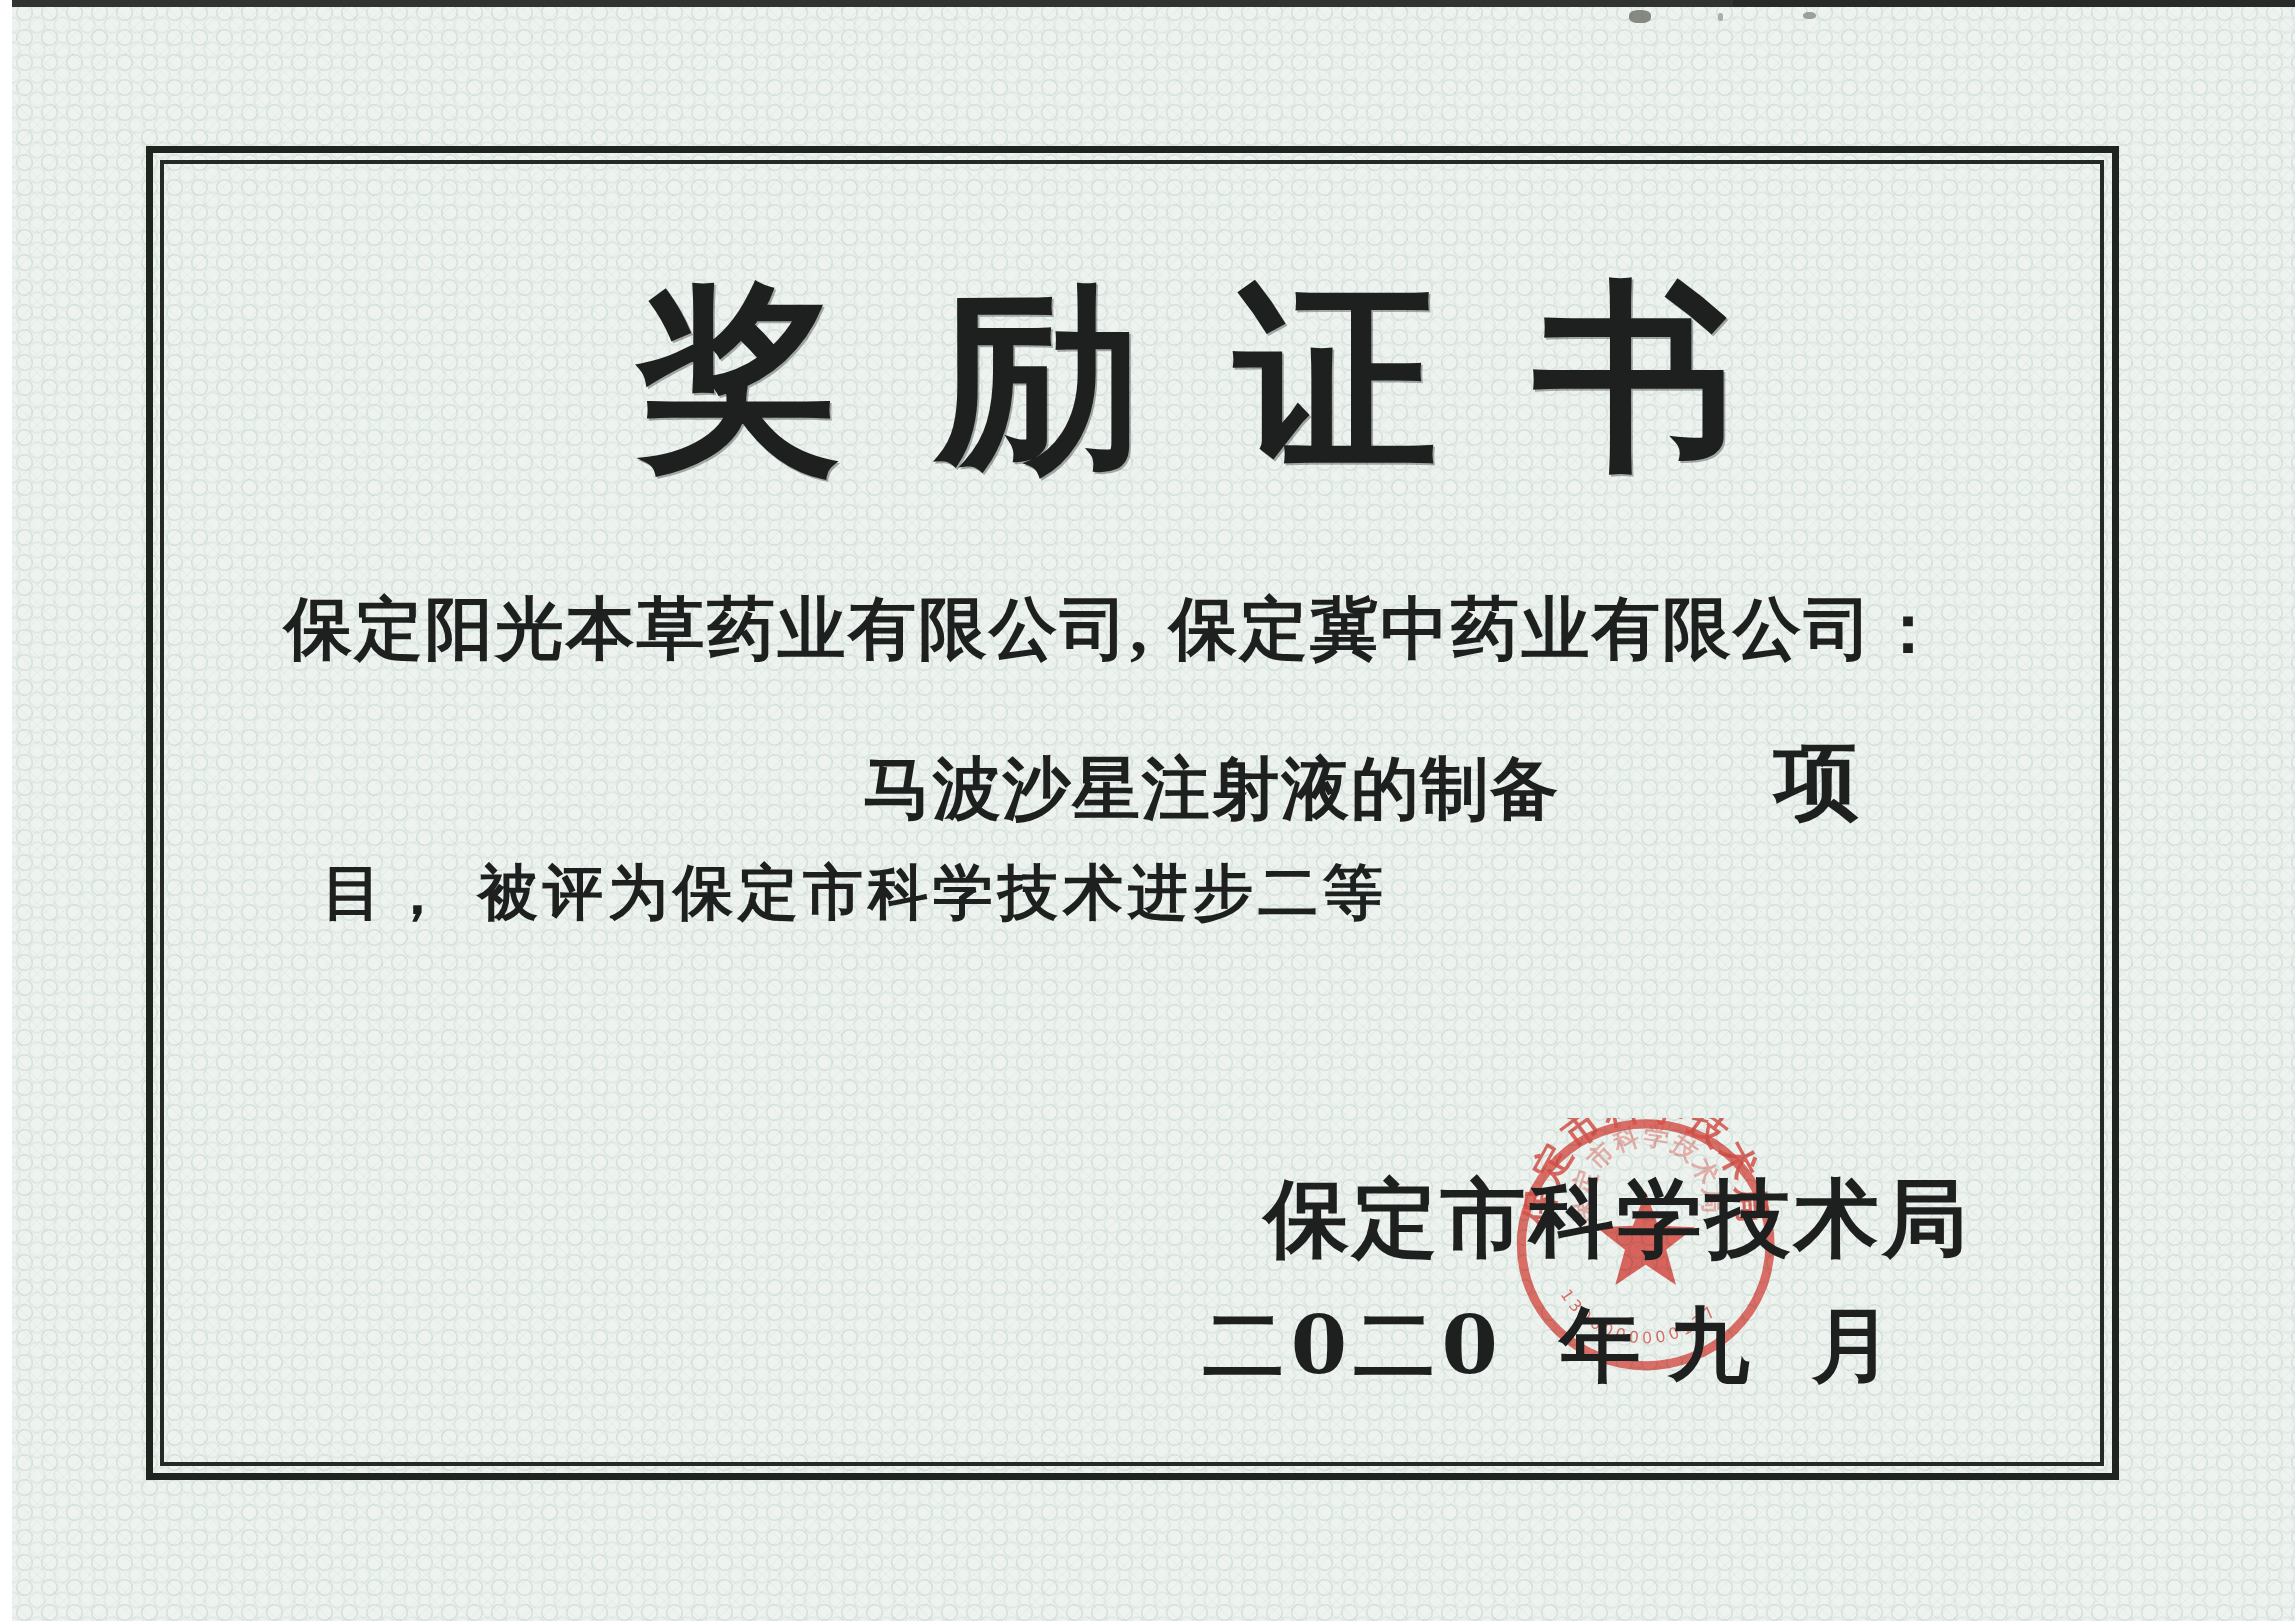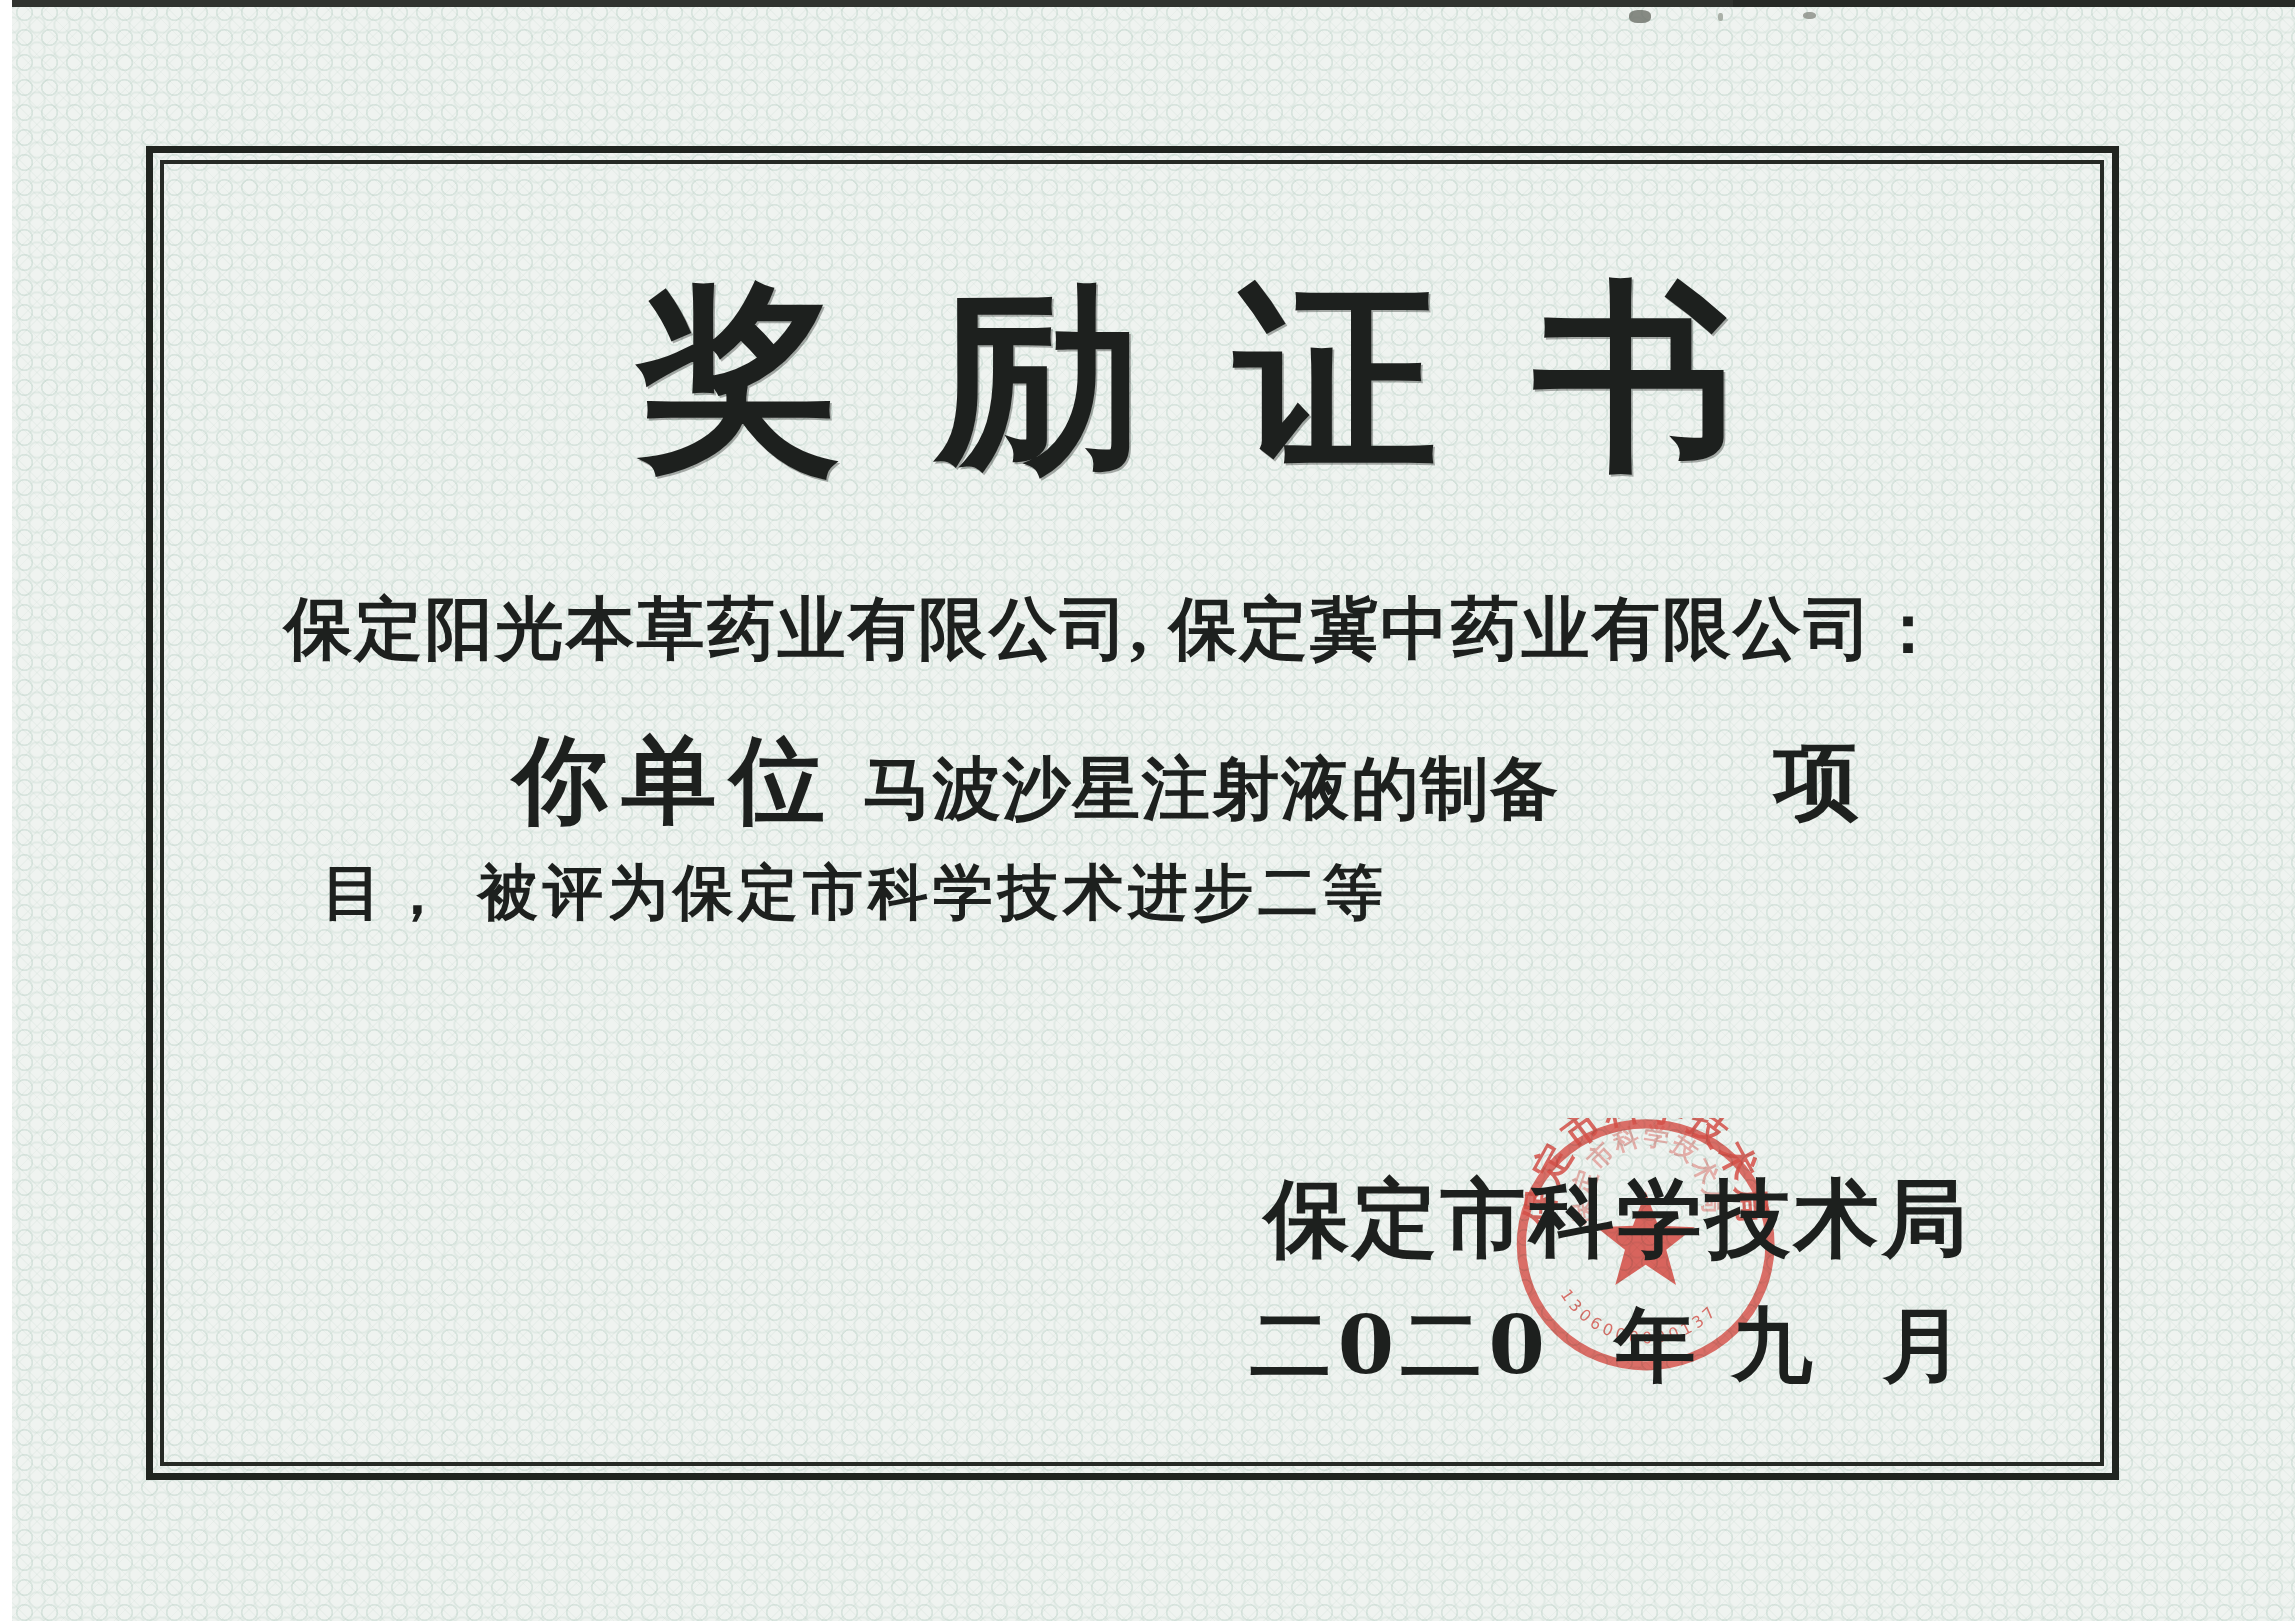--- a/index.html
+++ b/index.html
@@ -76,23 +76,23 @@
   .body-line3{
     position:absolute;left:310px;top:985px;
     font-size:93px;letter-spacing:8.3px;white-space:nowrap;
   }
   .issuer{
     position:absolute;left:1252px;top:1162px;
     font-size:85px;letter-spacing:3.3px;white-space:nowrap;
     z-index:3;
   }
   .issue-date{
-    position:absolute;left:1238px;top:1292px;
+    position:absolute;left:1191px;top:1292px;
     font-size:81px;white-space:nowrap;z-index:3;
-    display:flex;align-items:flex-start;gap:8px;
+    display:flex;align-items:flex-start;
   }
   .issue-date .year{letter-spacing:6.7px;}
   .issue-date .year-label{margin-left:55px;}
   .issue-date .month{margin-left:28px;}
   .issue-date .month-label{margin-left:62px;}
 
   .official-seal{
     position:absolute;left:1500px;top:1118px;
     width:269px;height:262px;z-index:2;
     mix-blend-mode:multiply;
@@ -110,21 +110,20 @@
   <div class="speck s3"></div>
 
   <div class="frame-outer">
     <div class="frame-inner"></div>
   </div>
 
   <div class="cert-title ink calli">奖励证书</div>
 
   <div class="recipients ink gothic">保定阳光本草药业有限公司, 保定冀中药业有限公司：</div>
 
-  <div class="salutation ink calli">你单位</div>
 
   <div class="project-name ink gothic">马波沙星注射液的制备</div>
 
   <div class="line1-end ink calli">项</div>
 
   <div class="body-line2 ink calli">目， 被评为保定市科学技术进步二等</div>
 
 
   <svg class="official-seal" viewBox="0 0 322 314" xmlns="http://www.w3.org/2000/svg">
     <defs>

